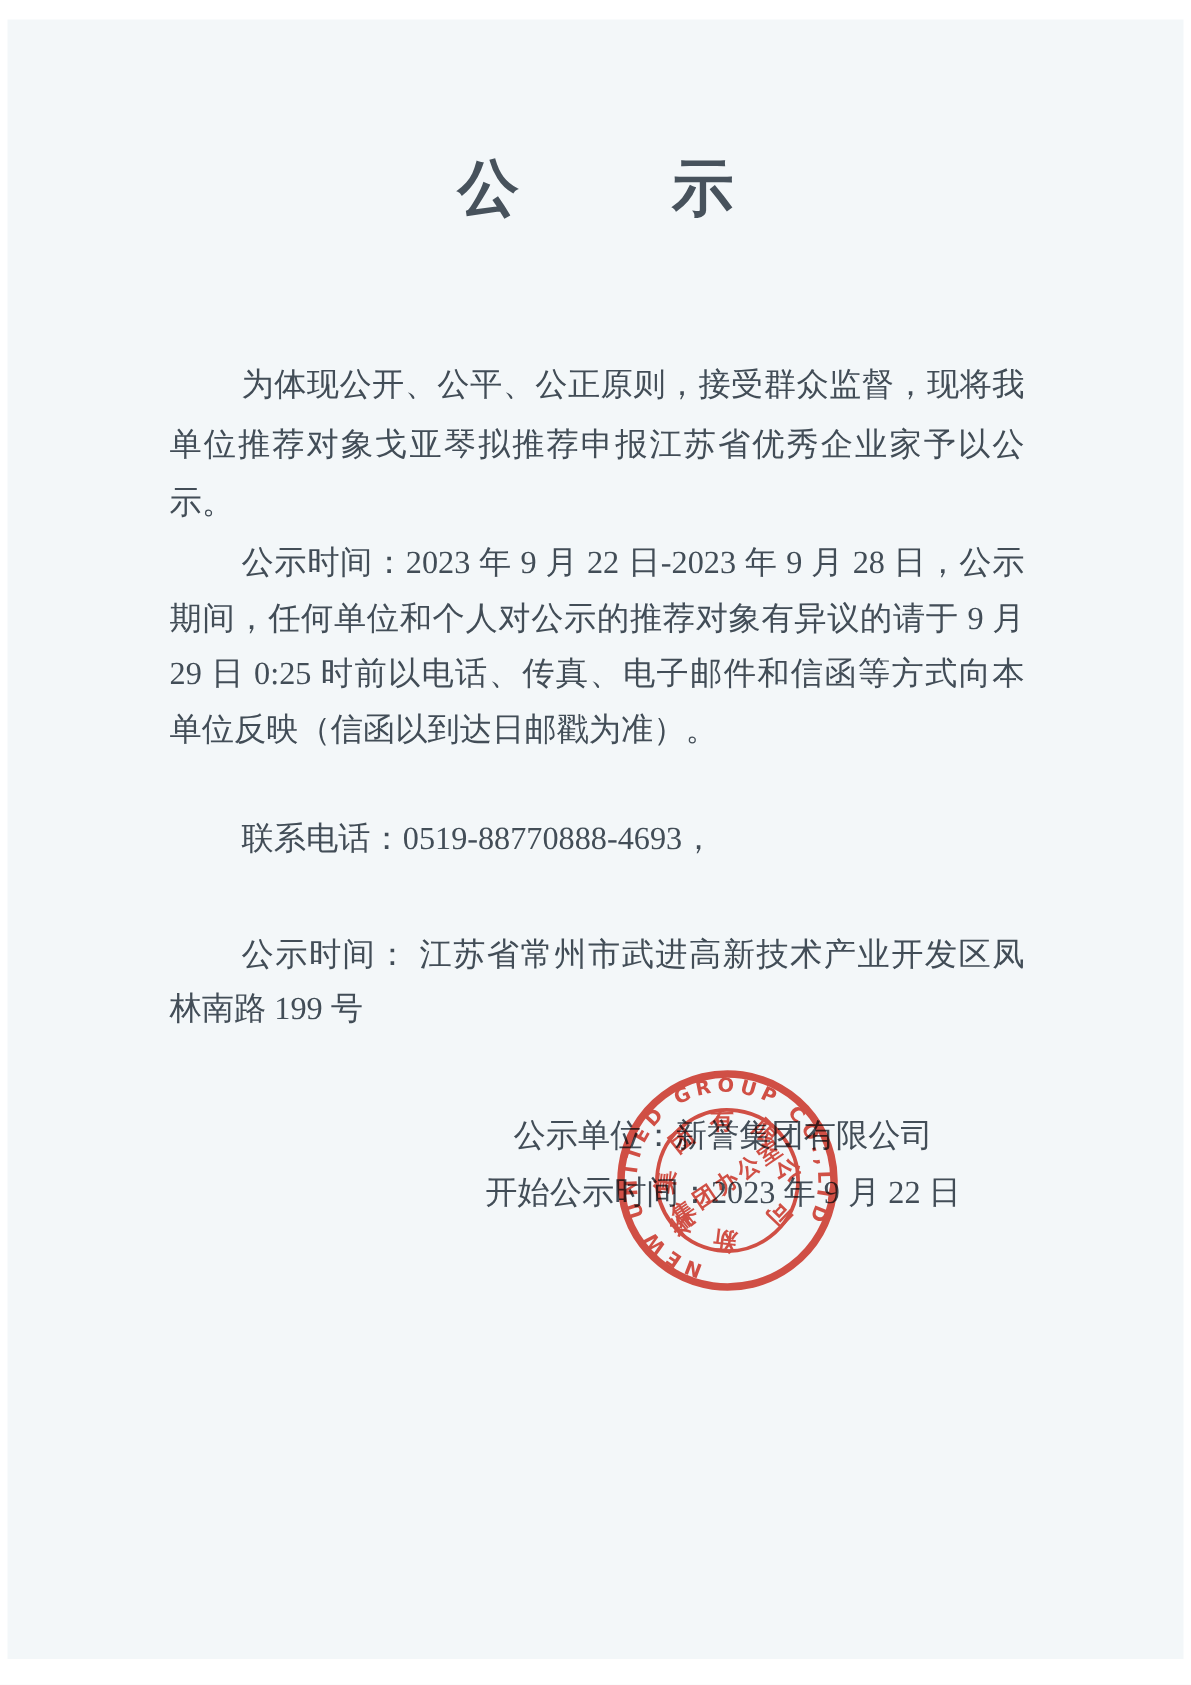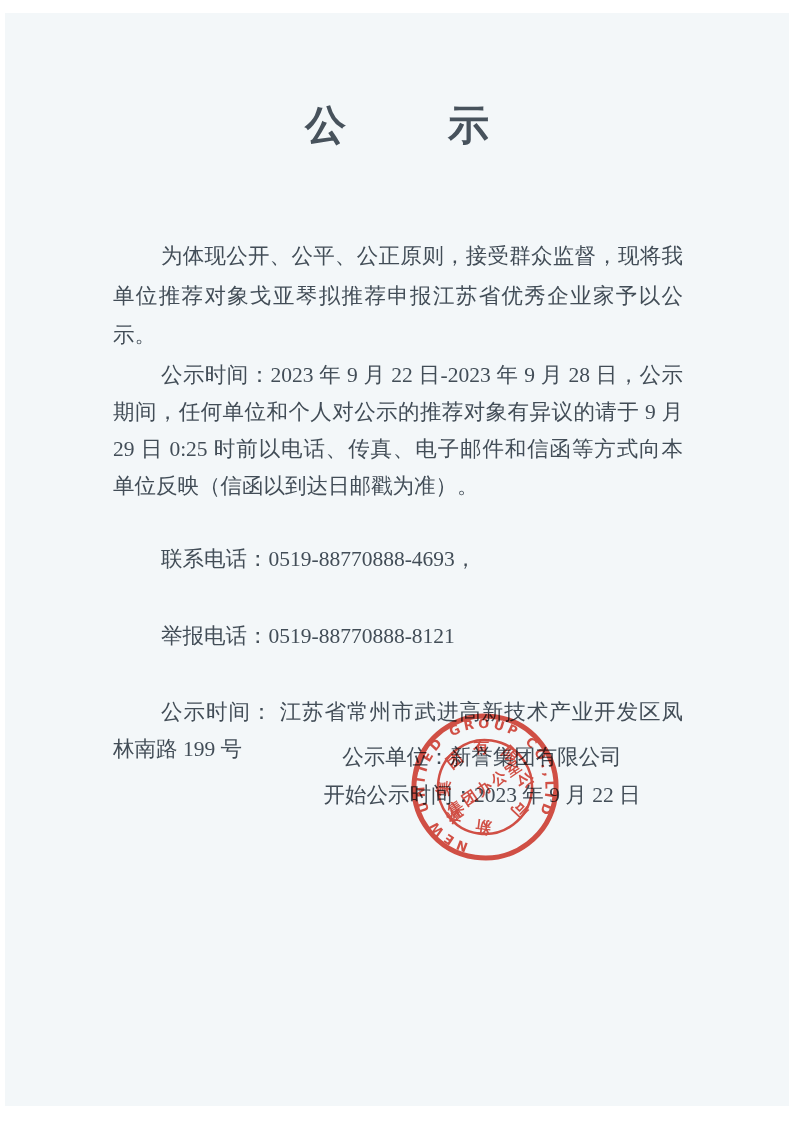--- a/index.html
+++ b/index.html
@@ -64,21 +64,20 @@
 
   <div class="block p2">
     <div class="line justify indent">公示时间：2023 年 9 月 22 日-2023 年 9 月 28 日，公示</div>
     <div class="line justify">期间，任何单位和个人对公示的推荐对象有异议的请于 9 月</div>
     <div class="line justify">29 日 0:25 时前以电话、传真、电子邮件和信函等方式向本</div>
     <div class="line">单位反映（信函以到达日邮戳为准）。</div>
   </div>
 
   <div class="block contact">
     <div class="line indent">联系电话：0519-88770888-4693，</div>
-    <div class="line indent">举报电话：0519-88770888-8121</div>
     <div class="line justify indent">公示时间： 江苏省常州市武进高新技术产业开发区凤</div>
     <div class="line">林南路 199 号</div>
   </div>
 
   <div class="block sig">
     <div class="line">公示单位：新誉集团有限公司</div>
     <div class="line">开始公示时间：2023 年 9 月 22 日</div>
   </div>
 
   <svg class="seal" viewBox="-81 -81 162 162" xmlns="http://www.w3.org/2000/svg">

